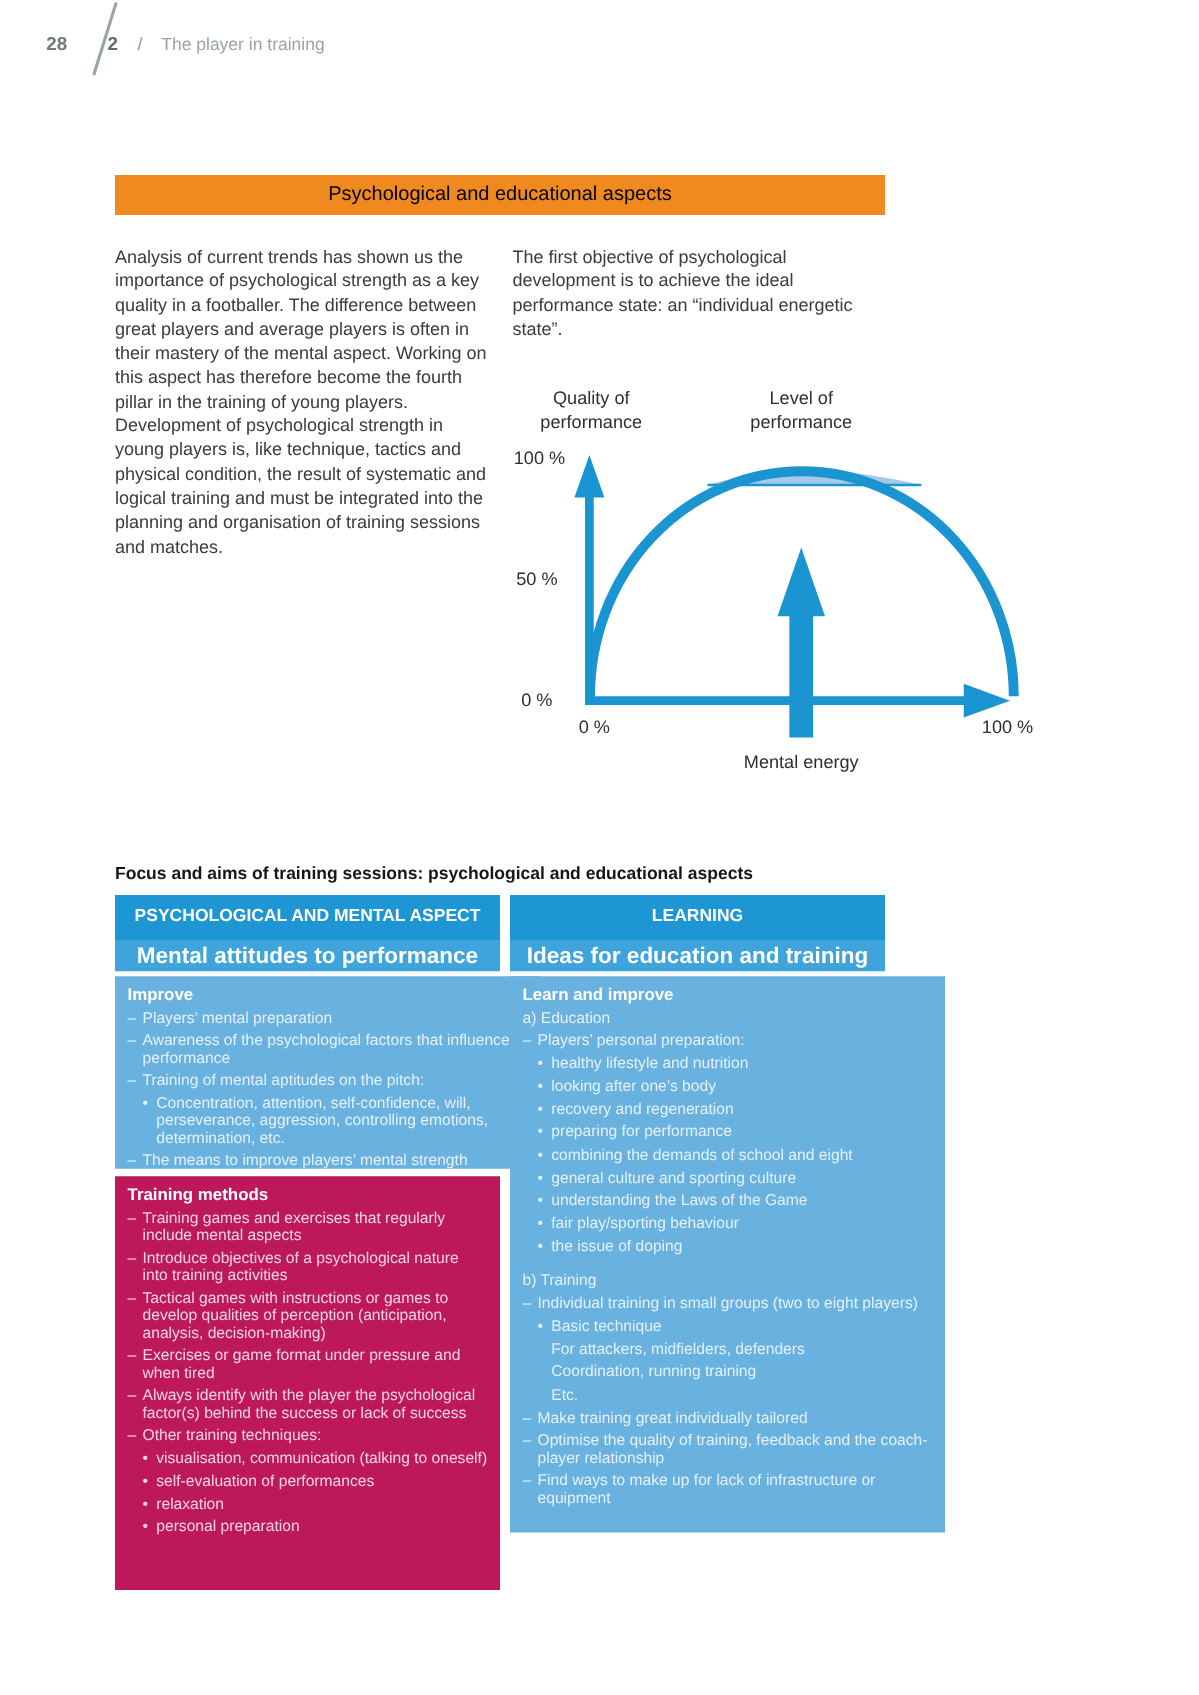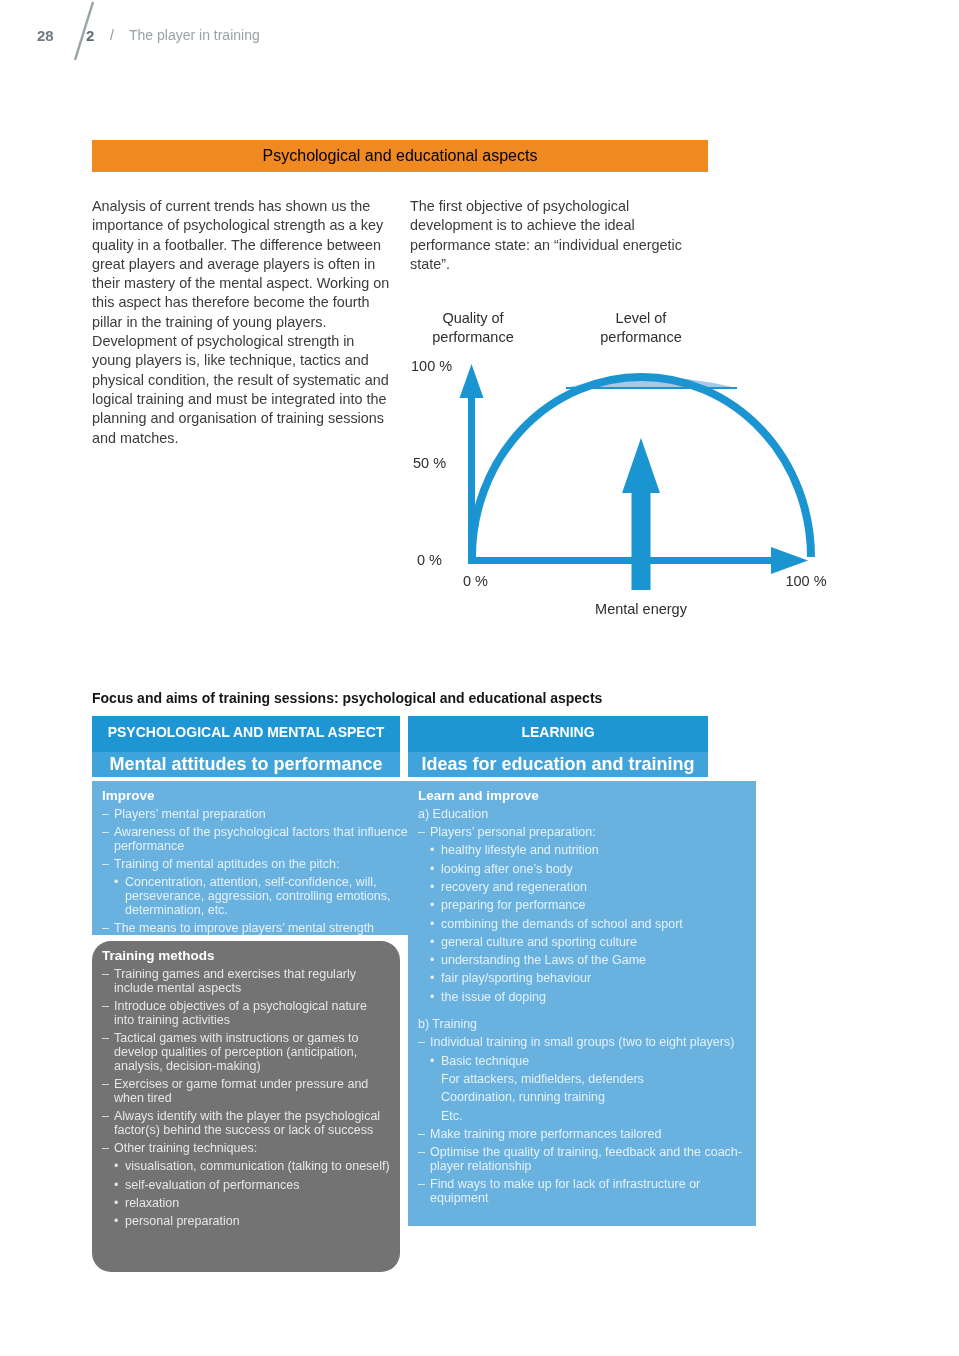--- a/index.html
+++ b/index.html
@@ -121,21 +121,21 @@
       </div>
       <div class="ti bullet">
         <span class="mk">•</span>
         <span>Concentration, attention, self-confidence, will, perseverance, aggression, controlling emotions, determination, etc.</span>
       </div>
       <div class="ti dash">
         <span class="mk">–</span>
         <span>The means to improve players’ mental strength</span>
       </div>
     </div>
-  <div class="box" style="left: 92px; top: 941px; width: 308px; height: 331px; background: #737373; border-radius: 19px;">
+  <div class="box" style="left: 92px; top: 941px; width: 308px; height: 331px; background: #be185d;">
       <div class="ti h">Training methods</div>
       <div class="ti dash">
         <span class="mk">–</span>
         <span>Training games and exercises that regularly include mental aspects</span>
       </div>
       <div class="ti dash">
         <span class="mk">–</span>
         <span>Introduce objectives of a psychological nature into training activities</span>
       </div>
       <div class="ti dash">
@@ -189,21 +189,21 @@
       <div class="ti bullet">
         <span class="mk">•</span>
         <span>recovery and regeneration</span>
       </div>
       <div class="ti bullet">
         <span class="mk">•</span>
         <span>preparing for performance</span>
       </div>
       <div class="ti bullet">
         <span class="mk">•</span>
-        <span>combining the demands of school and sport</span>
+        <span>combining the demands of school and eight</span>
       </div>
       <div class="ti bullet">
         <span class="mk">•</span>
         <span>general culture and sporting culture</span>
       </div>
       <div class="ti bullet">
         <span class="mk">•</span>
         <span>understanding the Laws of the Game</span>
       </div>
       <div class="ti bullet">
@@ -222,21 +222,21 @@
       </div>
       <div class="ti bullet">
         <span class="mk">•</span>
         <span>Basic technique</span>
       </div>
       <div class="ti sub">For attackers, midfielders, defenders</div>
       <div class="ti sub">Coordination, running training</div>
       <div class="ti sub">Etc.</div>
       <div class="ti dash">
         <span class="mk">–</span>
-        <span>Make training more performances tailored</span>
+        <span>Make training great individually tailored</span>
       </div>
       <div class="ti dash">
         <span class="mk">–</span>
         <span>Optimise the quality of training, feedback and the coach-player relationship</span>
       </div>
       <div class="ti dash">
         <span class="mk">–</span>
         <span>Find ways to make up for lack of infrastructure or equipment</span>
       </div>
     </div>

